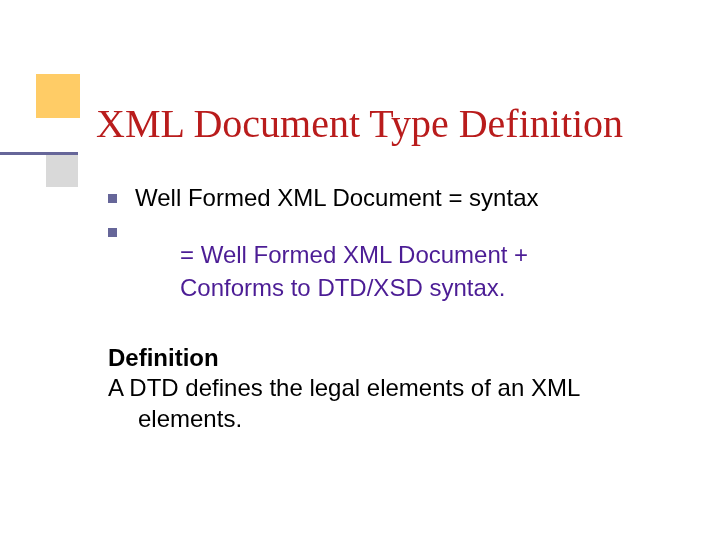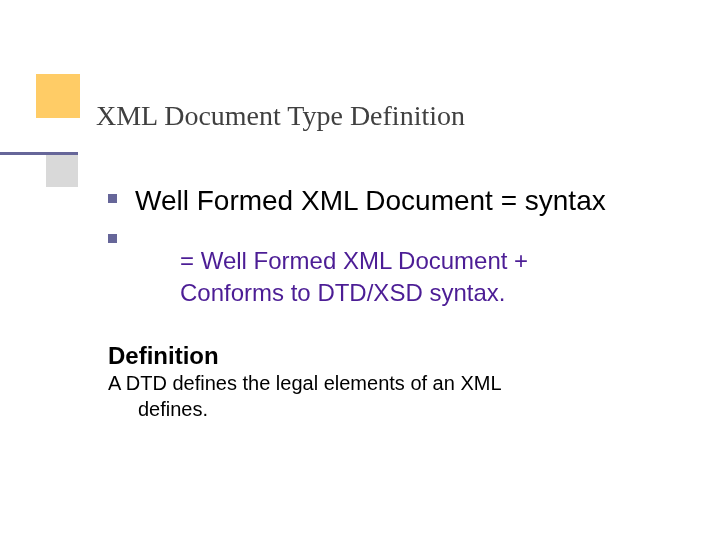--- a/index.html
+++ b/index.html
@@ -33,23 +33,23 @@
       left: 46px;
       width: 32px;
       height: 32px;
       background: #d9d9d9;
     }
     .title {
       position: absolute;
       top: 100px;
       left: 96px;
       font-family: "Times New Roman", Times, serif;
-      font-size: 28px;
+      font-size: 40px;
       font-weight: normal;
-      color: #404040;
+      color: #b91c1c;
     }
     .content {
       position: absolute;
       top: 182px;
       left: 108px;
       right: 50px;
     }
     .bullet-row {
       display: flex;
       align-items: flex-start;
@@ -57,40 +57,40 @@
     }
     .bullet {
       width: 9px;
       height: 9px;
       background: #666699;
       margin-top: 12px;
       margin-right: 18px;
       flex-shrink: 0;
     }
     .bullet-text {
-      font-size: 28px;
+      font-size: 24px;
       color: #000;
       line-height: 1.35;
     }
     .sub-line {
       font-size: 24px;
       color: #4c1d95;
       line-height: 1.35;
       padding-left: 72px;
     }
     .def-block {
-      margin-top: 32px;
+      margin-top: 40px;
     }
     .def-label {
       font-size: 24px;
       color: #000;
       font-weight: bold;
     }
     .def-text-wrap {
-      font-size: 20px;
+      font-size: 24px;
       color: #000;
       line-height: 1.3;
     }
     .def-first {
       display: block;
     }
     .def-second {
       display: block;
       padding-left: 30px;
     }
@@ -112,16 +112,16 @@
   <div class="bullet-row">
     <div class="bullet"></div>
   </div>
   <div class="sub-line">= Well Formed XML Document +</div>
   <div class="sub-line">Conforms to DTD/XSD syntax.</div>
 
   <div class="def-block">
     <div class="def-label">Definition</div>
     <div class="def-text-wrap">
       <span class="def-first">A DTD defines the legal elements of an XML</span>
-      <span class="def-second">defines.</span>
+      <span class="def-second">elements.</span>
     </div>
   </div>
 </div>
 
 </body></html>

